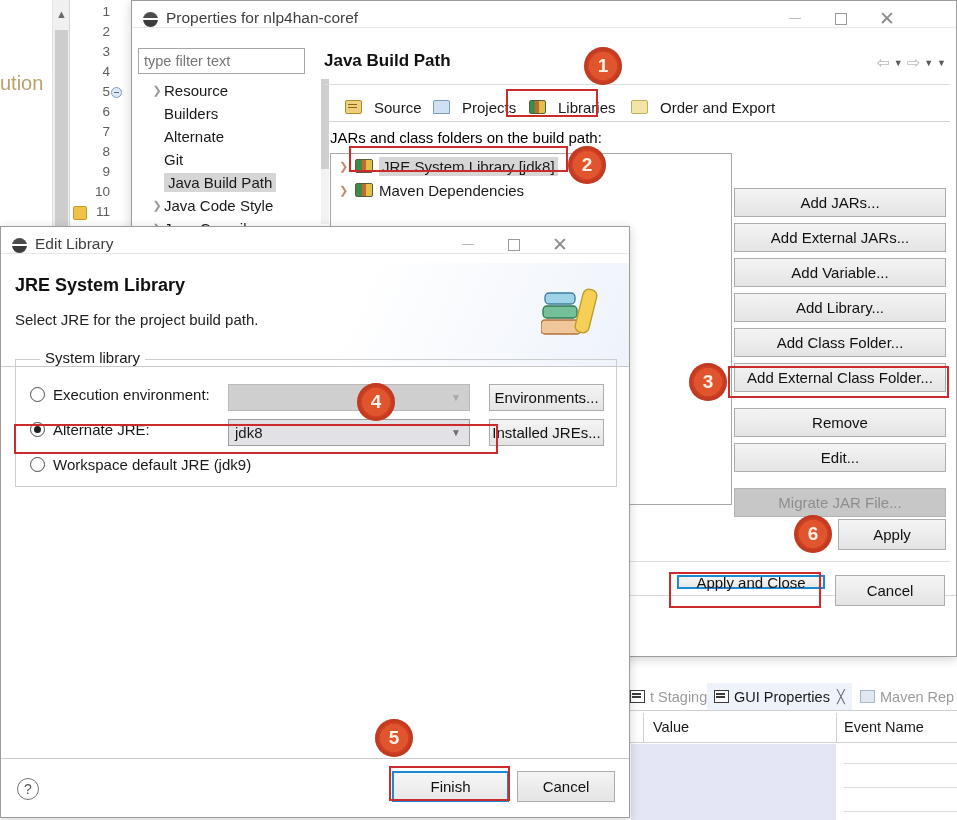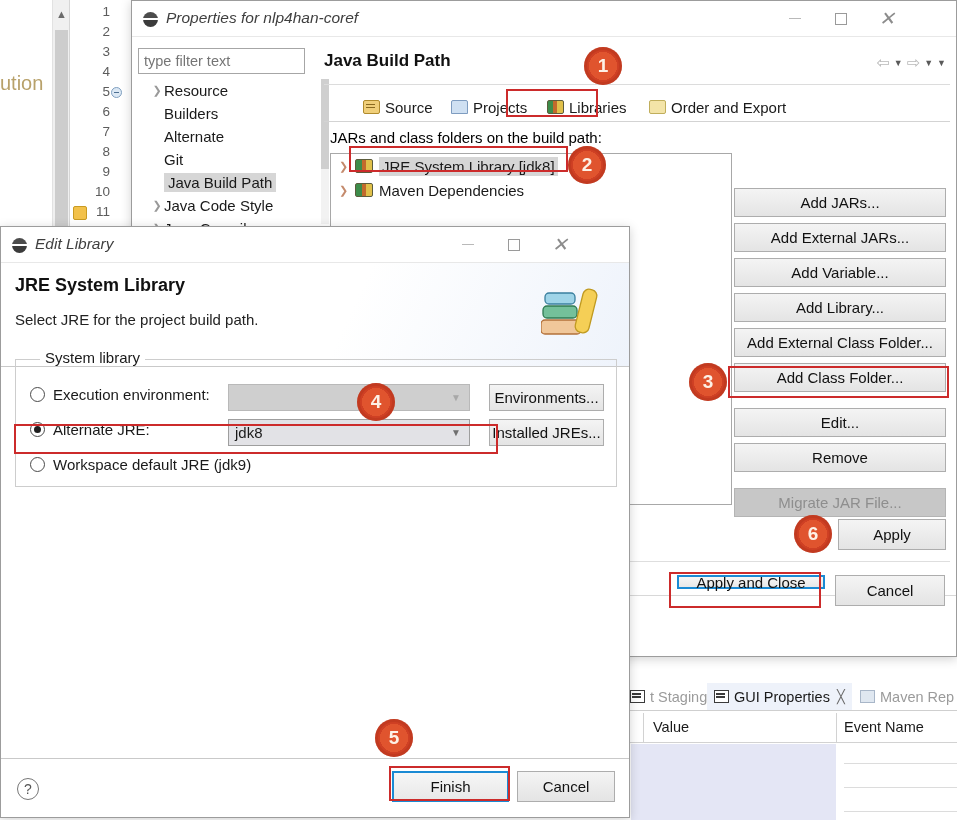--- a/index.html
+++ b/index.html
@@ -115,23 +115,22 @@
   }
 
   
   .dlg {
     position: absolute; background: #ffffff;
     border: 1px solid #9c9c9c;
     box-shadow: 0 2px 10px rgba(0,0,0,.18);
   }
   #props-dialog { left: 131px; top: 0; width: 826px; height: 657px; }
   .dlg-titlebar {
-    position: relative; height: 36px; background: #ffffff;
+    position: relative; height: 27px; background: #ffffff;
     border-bottom: 1px solid #e8e8e8;
-    font-style: italic;
   }
   .dlg-icon-eclipse {
     position: absolute; left: 11px; top: 11px; width: 15px; height: 15px;
     border-radius: 50%;
     background: linear-gradient(180deg,#4c4c4c 0%,#4c4c4c 38%,#ffffff 38%,#ffffff 55%,#3b3b3b 55%,#3b3b3b 100%);
   }
   .dlg-title {
     position: absolute; left: 34px; top: 8px; font-size: 15.5px; color: #3f3f3f;
   }
   .win-btn {
@@ -181,21 +180,21 @@
   .nav-caret { color: #5a5a5a; font-size: 9px; }
   .title-rule {
     position: absolute; left: 0; right: 0; top: 43px; height: 1px; background: #dcdcdc;
   }
 
   .tabstrip {
     position: absolute; left: 6px; top: 52px; right: 0; height: 28px;
   }
   .jtab {
     position: absolute; top: 0; height: 28px; display: flex; align-items: center;
-    gap: 5px; padding: 0 15px; font-size: 15px; white-space: nowrap; margin-left: 18px;
+    gap: 12px; padding: 0 15px; font-size: 15px; white-space: nowrap;
   }
   .tabstrip-rule {
     position: absolute; left: 0; right: 0; top: 80px; height: 1px; background: #d3d3d3;
   }
   .icon-src, .icon-prj, .icon-lib, .icon-ord {
     width: 17px; height: 14px; flex: none; position: relative; display:inline-block;
   }
   .icon-src { background: #f0cf7a; border: 1px solid #b08b2e; border-radius: 2px; }
   .icon-src::after { content:""; position:absolute; left:2px; top:3px; width:9px; height:1px;
       background:#8a6a20; box-shadow: 0 3px 0 #8a6a20; }
@@ -489,25 +488,25 @@
           <span class="lib-ico"></span>
           <span class="rl">Maven Dependencies</span>
         </div>
       </div>
 
       <div class="side-buttons">
         <div class="sbtn">Add JARs...</div>
         <div class="sbtn">Add External JARs...</div>
         <div class="sbtn">Add Variable...</div>
         <div class="sbtn">Add Library...</div>
+        <div class="sbtn">Add Class Folder...</div>
         <div class="sbtn">Add External Class Folder...</div>
-        <div class="sbtn">Add Class Folder...</div>
         <div class="sbtn-gap"></div>
+        <div class="sbtn">Remove</div>
         <div class="sbtn">Edit...</div>
-        <div class="sbtn">Remove</div>
         <div class="sbtn-gap"></div>
         <div class="sbtn disabled">Migrate JAR File...</div>
       </div>
     </div>
 
     <div class="props-sep2"></div>
 
     <div class="btn" style="position:absolute; right:10px; top:518px; width:108px; height:31px;">Apply</div>
 
     <div class="props-sep"></div>

